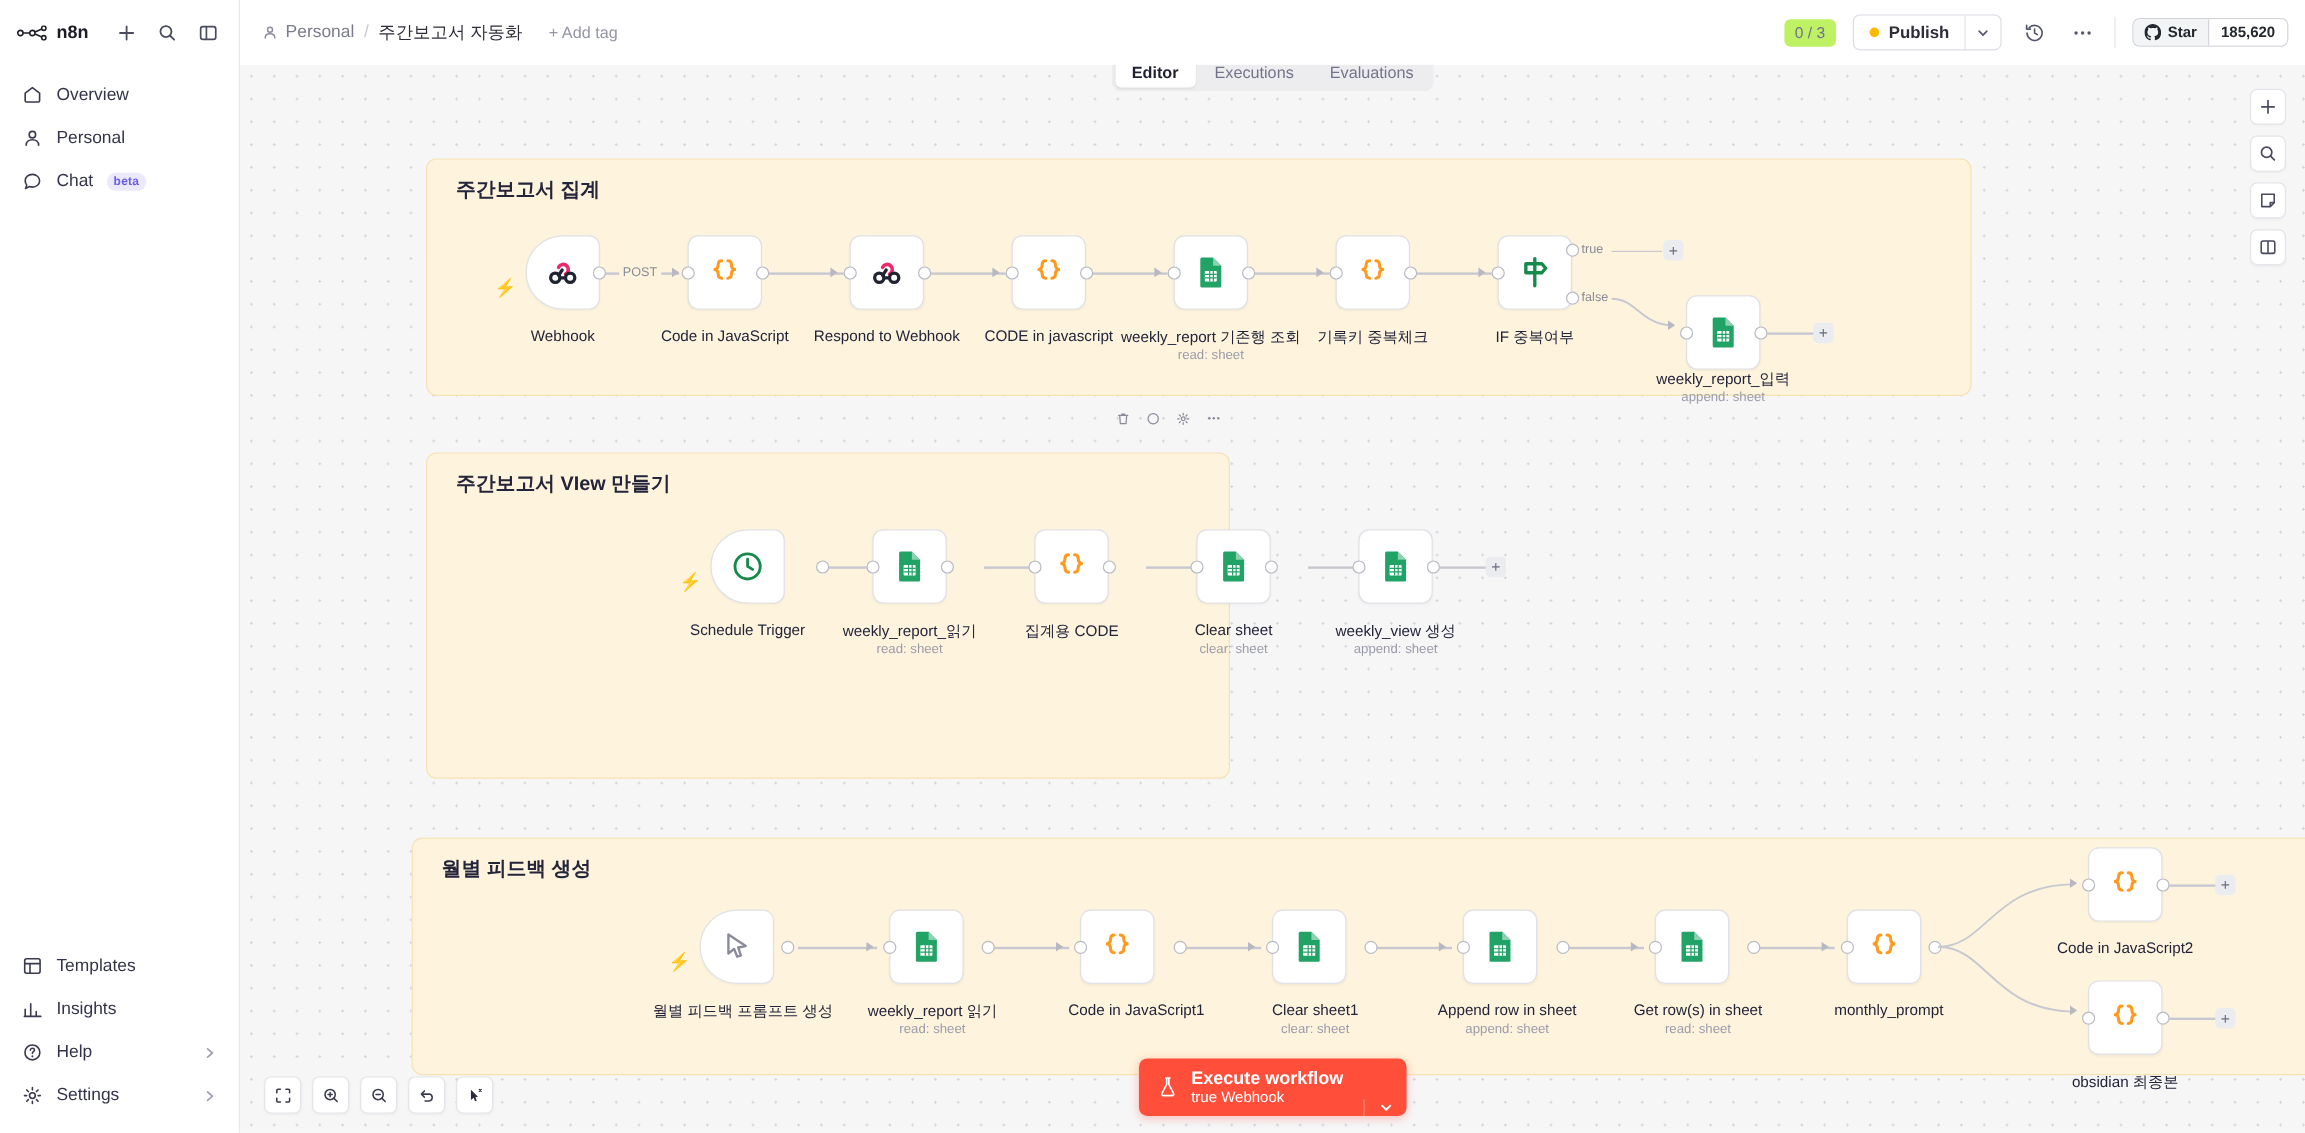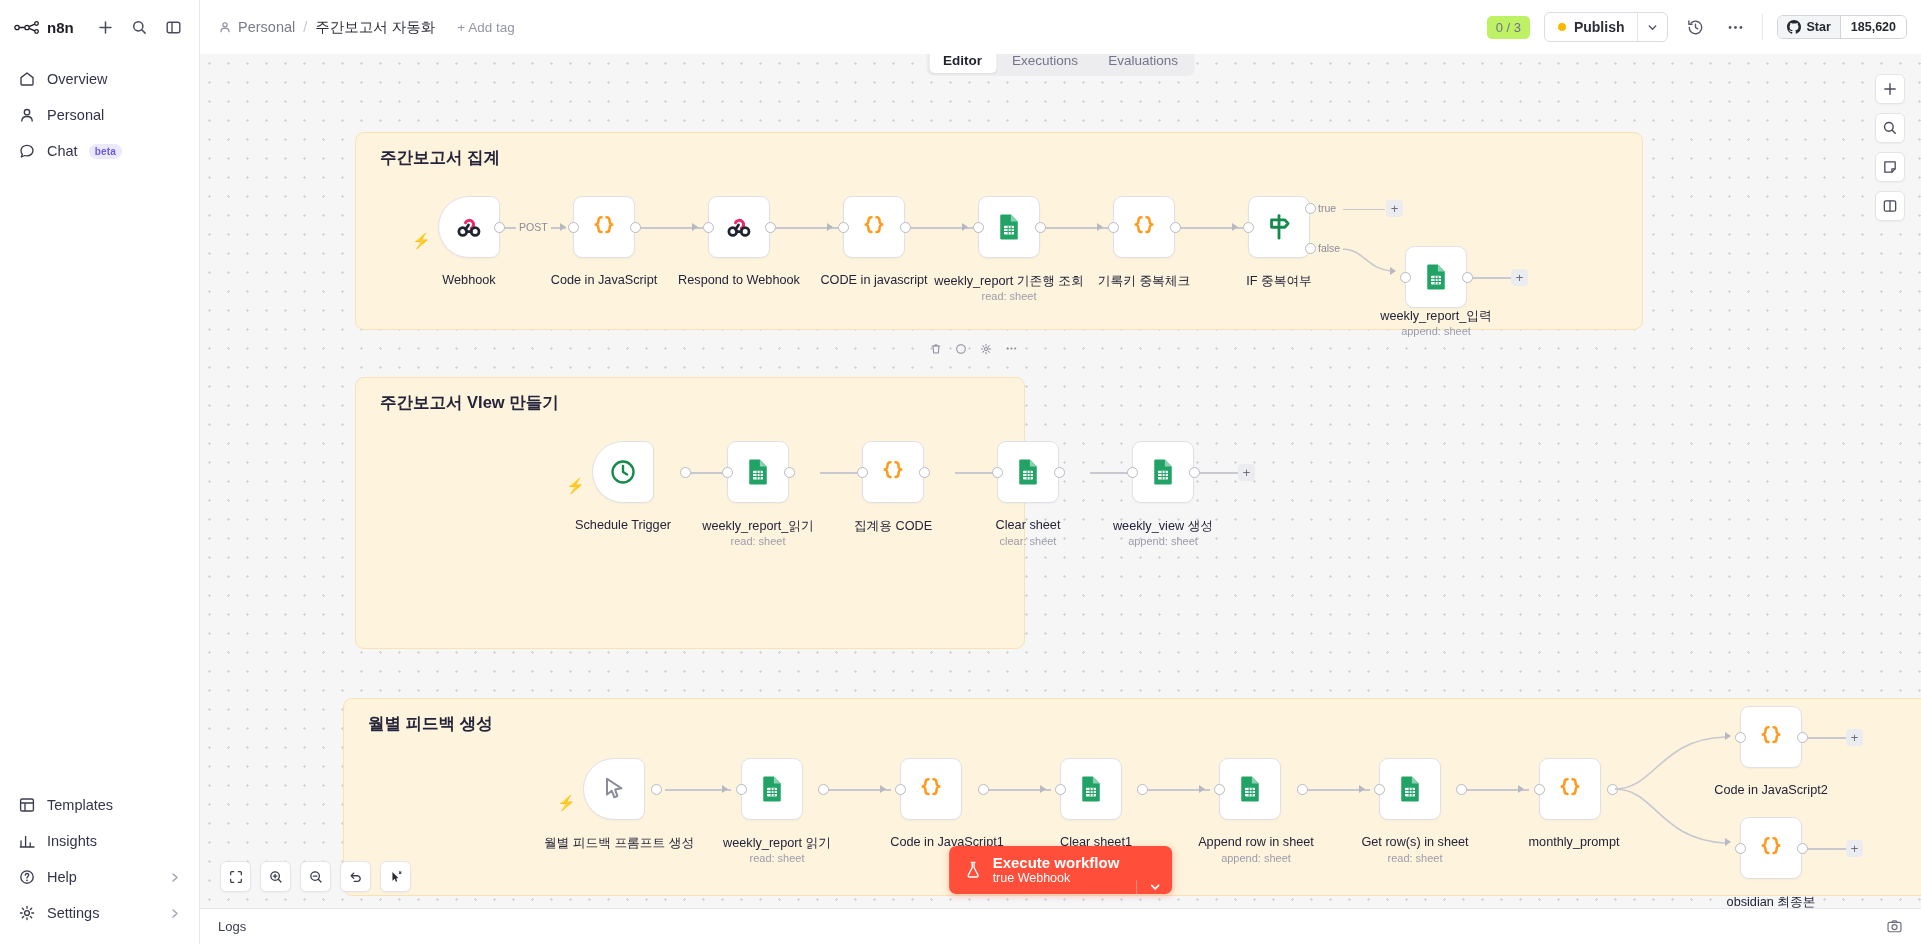--- a/index.html
+++ b/index.html
@@ -777,25 +777,15 @@
           </span>
         </div>
         <div class="exec-caret">
           <svg width="14" height="14" viewBox="0 0 13 13" fill="none">
               <path d="M3.3 5l3.2 3.2L9.7 5" stroke="#fff" stroke-width="1.5" stroke-linecap="round" stroke-linejoin="round"></path>
             </svg>
         </div>
       </div>
     </div>
 
-    <div class="logs-bar">
-      <span>Logs</span>
-      <span class="logs-right">
-        <svg width="17" height="17" viewBox="0 0 20 20" fill="none">
-          <rect x="2.4" y="5.2" width="15.2" height="11" rx="2" stroke="#6d6e82" stroke-width="1.4"></rect>
-          <circle cx="10" cy="10.7" r="3" stroke="#6d6e82" stroke-width="1.4"></circle>
-          <path d="M7 5.2l1.2-1.8h3.6L13 5.2" stroke="#6d6e82" stroke-width="1.4" stroke-linejoin="round"></path>
-        </svg>
-      </span>
-    </div>
 
   </section>
 </div>
 
 </body></html>

